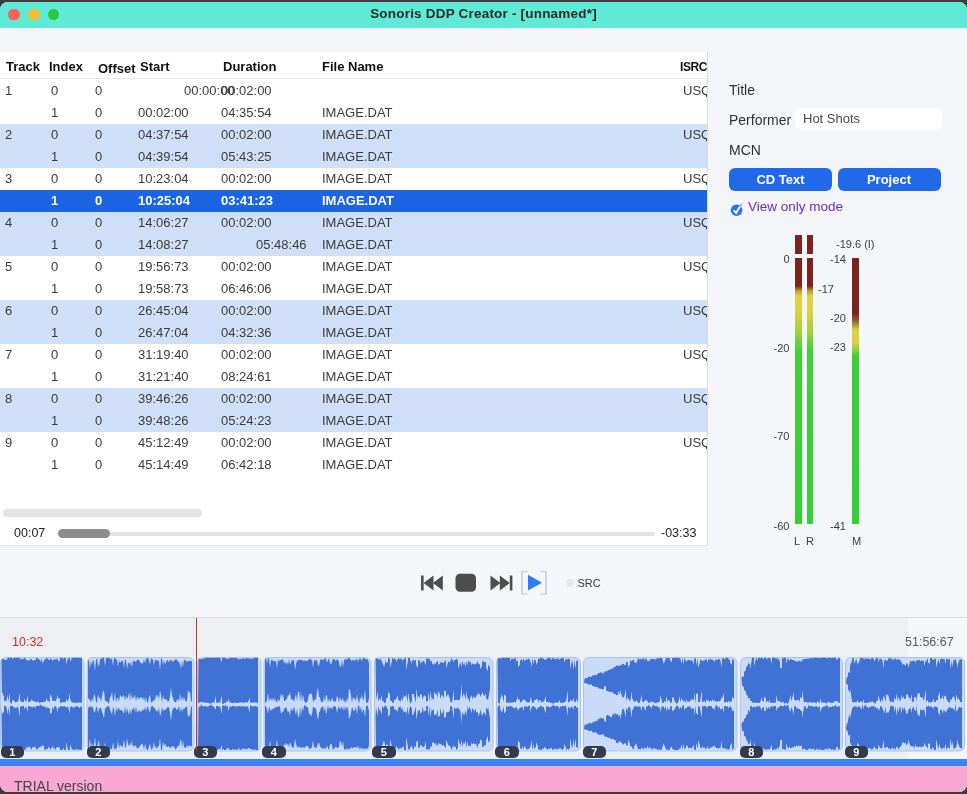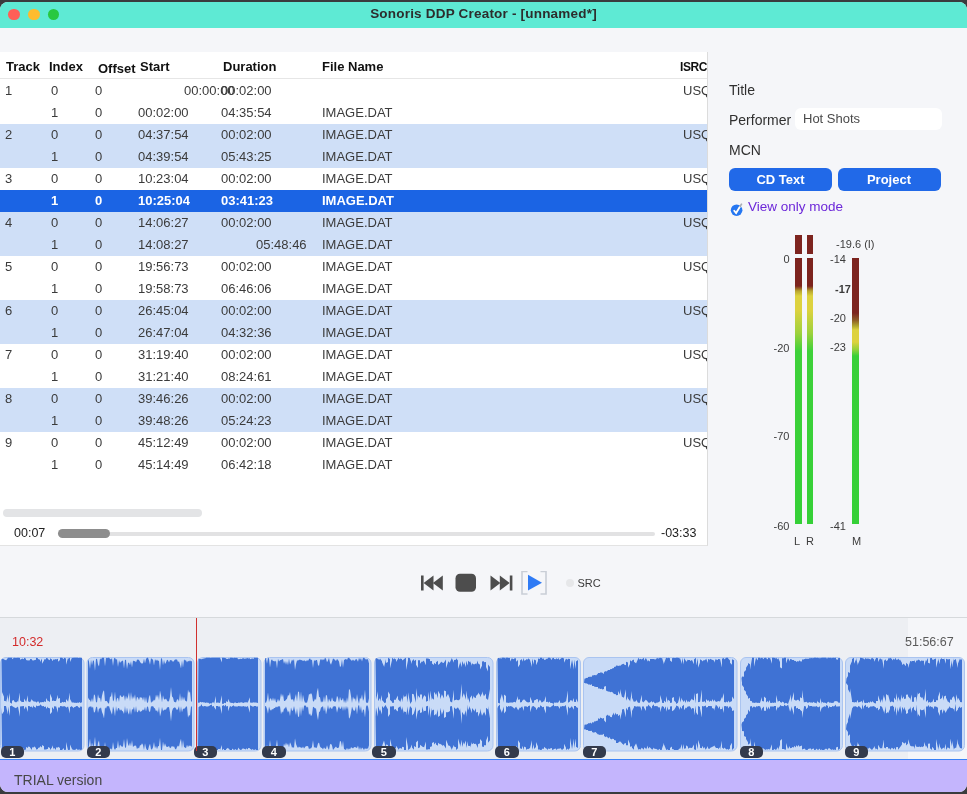--- a/index.html
+++ b/index.html
@@ -39,21 +39,21 @@
 .mlabel2 { position:absolute; font-size:11px; color:#3c3c3c; }
 .clipseg { position:absolute; top:182.5px; width:6.5px; height:19.5px; background:#7d241f; }
 .mbar { position:absolute; top:206px; width:6.5px; height:266px; }
 .lr { background:linear-gradient(to bottom, #7c231e 0px, #7c231e 28px, #b8a52e 33px, #ddd23f 38px, #ddd23f 52px, #9ed13c 75px, #3ed13a 93px, #35d037 266px); }
 .mm { background:linear-gradient(to bottom, #7c231e 0px, #7c231e 55px, #8d5a26 62px, #b0a62f 68px, #ddd23f 72px, #ddd23f 84px, #8ed13b 92px, #38d038 98px, #35d037 266px); }
 
 #transport { position:absolute; left:0; top:545px; width:709px; height:69.5px; background:#f5f6f9; }
 #hr2 { position:absolute; left:0; top:614.5px; width:967px; height:1px; background:#d6d9dc; }
 
 #wavepanel { position:absolute; left:0; top:615.5px; width:908px; height:141.5px; background:#edeff3; }
-#statusbar { position:absolute; left:0; top:757px; width:967px; height:33px; background:#c4b5fd; border-top:1px solid #3b82f6; }
+#statusbar { position:absolute; left:0; top:757px; width:967px; height:33px; background:#f9a8d4; border-top:7px solid #3b82f6; }
 </style>
 </head>
 <body>
 <div id="win">
   <div id="titlebar">
     <div class="tl" style="left:8.3px; background:#ff5f57;"></div>
     <div class="tl" style="left:28px; background:#febc2e;"></div>
     <div class="tl" style="left:47.7px; background:#28c840;"></div>
     <div id="title">Sonoris DDP Creator - [unnamed*]</div>
   </div>
@@ -234,21 +234,21 @@
     <div class="clipseg" style="left:86px;"></div>
     <div class="clipseg" style="left:97.5px;"></div>
     <div class="mbar lr" style="left:86px;"></div>
     <div class="mbar lr" style="left:97.5px;"></div>
     <div class="mbar mm" style="left:143px;"></div>
     <div class="mlabel" style="left:50.5px; top:201px;">0</div>
     <div class="mlabel" style="left:50.5px; top:289.5px;">-20</div>
     <div class="mlabel" style="left:50.5px; top:378px;">-70</div>
     <div class="mlabel" style="left:50.5px; top:468.3px;">-60</div>
     <div class="mlabel" style="left:107px; top:201px;">-14</div>
-    <div class="mlabel" style="left:112px; top:231px;font-weight:bold;">-17</div>
+    <div class="mlabel" style="left:95px; top:231px;">-17</div>
     <div class="mlabel" style="left:107px; top:259.5px;">-20</div>
     <div class="mlabel" style="left:107px; top:288.5px;">-23</div>
     <div class="mlabel" style="left:107px; top:468.3px;">-41</div>
     <div class="mlabel2" style="left:127px; top:186px;">-19.6 (I)</div>
     <div class="mlabel2" style="left:85px; top:483px;">L</div>
     <div class="mlabel2" style="left:97px; top:483px;">R</div>
     <div class="mlabel2" style="left:143px; top:483px;">M</div>
   </div>
 
   <div id="transport">

